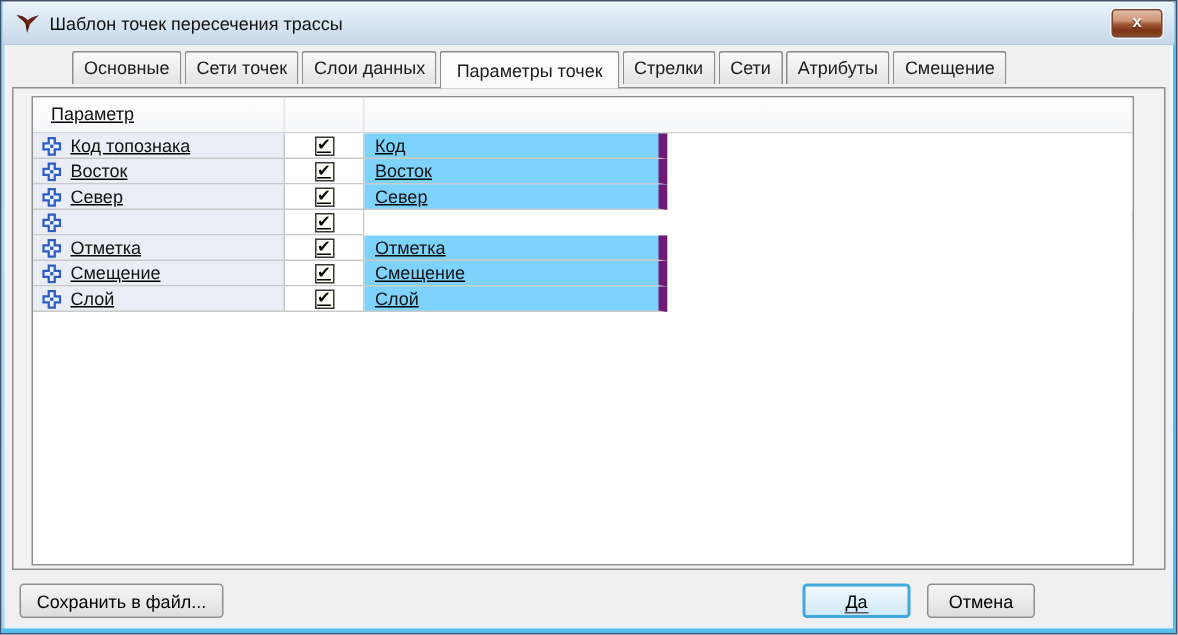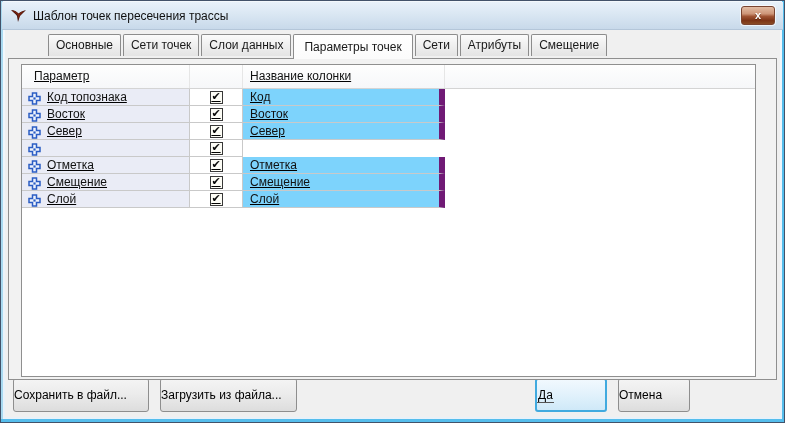--- a/index.html
+++ b/index.html
@@ -60,42 +60,42 @@
   }
   .grid-header, .grid-row { display:grid; grid-template-columns:168px 53px 202px 1fr;text-decoration:underline; }
   .grid-header { height:24px; background:linear-gradient(#fefefe,#f6f7f9); border-bottom:1px solid #d4d4d4; }
   .grid-header .hcell { font-size:12px; color:#111; line-height:23px; padding-left:12px; border-right:1px solid #e6e6e6; }
   .grid-header .hcell.h-name { padding-left:7px; }
   .grid-header .hcell.h-fill { border-right:none; }
   .grid-row { height:17px; }
   .cell { font-size:12px; color:#111; line-height:16px; overflow:hidden; white-space:nowrap; }
   .cell.param {
     background:#eaecf6; border-bottom:1px solid #c9c9c9; border-right:1px solid #c9c9c9;
-    display:flex; align-items:flex-end; gap:6px; padding-left:6px;
+    display:flex; align-items:center; gap:6px; padding-left:6px;
   }
   .cell.check {
     background:#fff; border-bottom:1px solid #c9c9c9; border-right:1px solid #c9c9c9;
     display:flex; align-items:center; justify-content:center;
   }
   .cell.colname { background:#7dd3fc; border-bottom:1px solid #c9c9c9; border-right:6px solid #701a75; padding-left:7px; }
   .cell.fill { background:#fff; }
   .point-icon { width:13px; height:13px; flex:0 0 auto; }
   .checkbox {
     width:13px; height:13px; background:#fdfdf6; border:1px solid #383838;
     display:flex; align-items:center; justify-content:center; cursor:pointer;
   }
   .checkbox .mark { font-family:"DejaVu Sans",sans-serif; font-size:11px; font-weight:bold; color:#0a0a0a; line-height:10px; margin-top:-1px; }
 
   
   .btn {
-    position:absolute; bottom:5px; height:34px;
+    position:absolute; bottom:5px; height:23px;
     border:1px solid #8e8e8e; border-radius:3px;
     background:linear-gradient(#f4f4f4,#ececec 45%,#dddddd);
     font-family:"Liberation Sans",sans-serif; font-size:12px; color:#000;
-    text-align:left; cursor:pointer;
+    text-align:center; cursor:pointer;
   }
   .btn-save { left:8px;  width:136px; }
   .btn-load { left:155px; width:137px; }
   .btn-ok   { left:530px; width:72px;
     border:2px solid #41aadf;
     background:linear-gradient(#f1f9fe,#e3f2fc 45%,#cfe9f8);
   }
   .btn-ok .lbl { border-bottom:1px solid #555; padding:0 1px; }
   .btn-cancel { left:613px; width:72px; }
   .btn-help   { left:697px; width:72px; }
@@ -125,36 +125,38 @@
         <div class="tab">
     <span>Сети точек</span>
   </div>
         <div class="tab">
     <span>Слои данных</span>
   </div>
         <div class="tab active">
     <span>Параметры точек</span>
   </div>
         <div class="tab">
+    <span>Стрелки</span>
+  </div>
+        <div class="tab">
     <span>Сети</span>
   </div>
         <div class="tab">
     <span>Атрибуты</span>
   </div>
         <div class="tab">
     <span>Смещение</span>
   </div>
       </div>
 
     <div class="tab-page">
       <div class="grid">
         <div class="grid-header">
           <div class="hcell">Параметр</div>
           <div class="hcell"></div>
-          <div class="hcell h-name">Название колонки</div>
           <div class="hcell h-fill"></div>
         </div>
         <div id="rows-host">
             <div class="grid-row">
     <div class="cell param">
       <svg class="point-icon" viewBox="0 0 13 13">
         <path d="M4.5 1h4v3.5H12v4H8.5V12h-4V8.5H1v-4h3.5z" fill="#eef3fc" stroke="#2b5dc4" stroke-width="1.5"></path>
         <rect x="5.4" y="5.4" width="2.2" height="2.2" fill="#2b5dc4"></rect>
       </svg>
       <span class="cell-text">Код топознака</span>
@@ -259,18 +261,17 @@
                 </span>
     </div>
     <div class="cell colname">Слой</div>
     <div class="cell fill"></div>
   </div>
           </div>
       </div>
     </div>
 
     <button class="btn btn-save">Сохранить в файл...</button>
-    <button class="btn btn-load">Загрузить из файла...</button>
     <button class="btn btn-ok"><span class="lbl">Да</span></button>
     <button class="btn btn-cancel">Отмена</button>
 
   </div>
 </div>
 
 </body></html>

